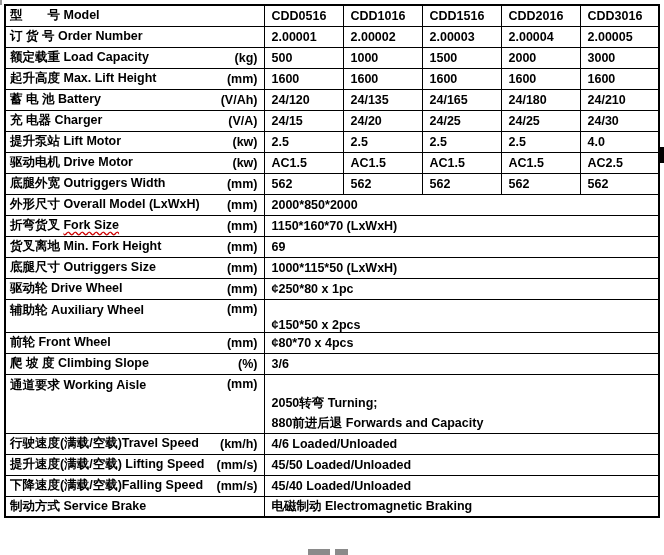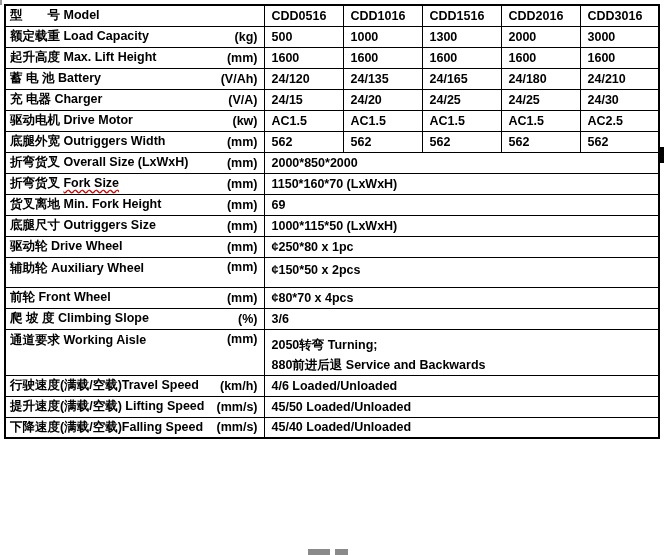--- a/index.html
+++ b/index.html
@@ -24,21 +24,21 @@
   tr { height:21px; }
   tr.h-aux   { height:30px; }
   tr.h-aisle { height:42px; }
   tr.h-aux td, tr.h-aisle td { vertical-align:top;margin-left:31px; }
   .lw {
     display:flex; justify-content:space-between; align-items:center;
     padding:0 6px 0 4px; min-height:19px;
   }
   tr.h-aux .lw, tr.h-aisle .lw { align-items:flex-start; padding-top:2px; }
   td.vc { padding-left:7px; }
-  tr.h-aux td.vc, tr.h-aisle td.vc { padding-top:5px; }
+  tr.h-aux td.vc, tr.h-aisle td.vc { padding-top:18px; }
   .vline { line-height:20px; }
   .wavy {
     text-decoration-line:underline;
     text-decoration-style:wavy;
     text-decoration-color:var(--misspell-color,#c00);
     text-decoration-skip-ink:none;
     text-underline-offset:2px;
   }
   .deco-thumb { position:absolute; background:var(--scroll-color,#8a8a8a); }
   .deco-thumb.a { left:308px; top:549px; width:22px; height:6px; }
@@ -70,27 +70,40 @@
         </td>
     <td class="vc">CDD0516</td>
     <td class="vc">CDD1016</td>
     <td class="vc">CDD1516</td>
     <td class="vc">CDD2016</td>
     <td class="vc">CDD3016</td>
   </tr>
   <tr>
     <td>
           <div class="lw">
+            <span>订 货 号 Order Number</span>
+            <span></span>
+          </div>
+        </td>
+    <td class="vc">2.00001</td>
+    <td class="vc">2.00002</td>
+    <td class="vc">2.00003</td>
+    <td class="vc">2.00004</td>
+    <td class="vc">2.00005</td>
+  </tr>
+  <tr>
+    <td>
+          <div class="lw">
             <span>额定载重 Load Capacity</span>
             <span>(kg)</span>
           </div>
         </td>
     <td class="vc">500</td>
     <td class="vc">1000</td>
-    <td class="vc">1300</td>
+    <td class="vc">1500</td>
     <td class="vc">2000</td>
     <td class="vc">3000</td>
   </tr>
   <tr>
     <td>
           <div class="lw">
             <span>起升高度 Max. Lift Height</span>
             <span>(mm)</span>
           </div>
         </td>
@@ -122,20 +135,33 @@
         </td>
     <td class="vc">24/15</td>
     <td class="vc">24/20</td>
     <td class="vc">24/25</td>
     <td class="vc">24/25</td>
     <td class="vc">24/30</td>
   </tr>
   <tr>
     <td>
           <div class="lw">
+            <span>提升泵站  Lift Motor</span>
+            <span>(kw)</span>
+          </div>
+        </td>
+    <td class="vc">2.5</td>
+    <td class="vc">2.5</td>
+    <td class="vc">2.5</td>
+    <td class="vc">2.5</td>
+    <td class="vc">4.0</td>
+  </tr>
+  <tr>
+    <td>
+          <div class="lw">
             <span>驱动电机 Drive Motor</span>
             <span>(kw)</span>
           </div>
         </td>
     <td class="vc">AC1.5</td>
     <td class="vc">AC1.5</td>
     <td class="vc">AC1.5</td>
     <td class="vc">AC1.5</td>
     <td class="vc">AC2.5</td>
   </tr>
@@ -148,21 +174,21 @@
         </td>
     <td class="vc">562</td>
     <td class="vc">562</td>
     <td class="vc">562</td>
     <td class="vc">562</td>
     <td class="vc">562</td>
   </tr>
   <tr>
     <td>
           <div class="lw">
-            <span>折弯货叉 Overall Size (LxWxH)</span>
+            <span>外形尺寸 Overall Model (LxWxH)</span>
             <span>(mm)</span>
           </div>
         </td>
     <td class="vc" colspan="5">2000*850*2000</td>
   </tr>
   <tr>
     <td>
           <div class="lw">
             <span><span>折弯货叉 </span><span class="wavy">Fork Size</span></span>
             <span>(mm)</span>
@@ -226,21 +252,21 @@
   </tr>
   <tr class="h-aisle">
     <td>
           <div class="lw">
             <span>通道要求  Working Aisle</span>
             <span>(mm)</span>
           </div>
         </td>
     <td class="vc" colspan="5">
       <div class="vline">2050转弯 Turning;</div>
-      <div class="vline">880前进后退 Service and Backwards</div>
+      <div class="vline">880前进后退 Forwards and Capacity</div>
     </td>
   </tr>
   <tr>
     <td>
           <div class="lw">
             <span>行驶速度(满载/空载)Travel Speed</span>
             <span>(km/h)</span>
           </div>
         </td>
     <td class="vc" colspan="5">4/6 Loaded/Unloaded</td>
@@ -255,19 +281,28 @@
     <td class="vc" colspan="5">45/50 Loaded/Unloaded</td>
   </tr>
   <tr>
     <td>
           <div class="lw">
             <span>下降速度(满载/空载)Falling Speed</span>
             <span>(mm/s)</span>
           </div>
         </td>
     <td class="vc" colspan="5">45/40 Loaded/Unloaded</td>
+  </tr>
+  <tr>
+    <td>
+          <div class="lw">
+            <span>制动方式 Service Brake</span>
+            <span></span>
+          </div>
+        </td>
+    <td class="vc" colspan="5">电磁制动 Electromagnetic Braking</td>
   </tr>
   </tbody>
 </table>
 
 <div class="deco-cursor"></div>
 <div class="deco-thumb a"></div>
 <div class="deco-thumb b"></div>
 
 </body></html>

